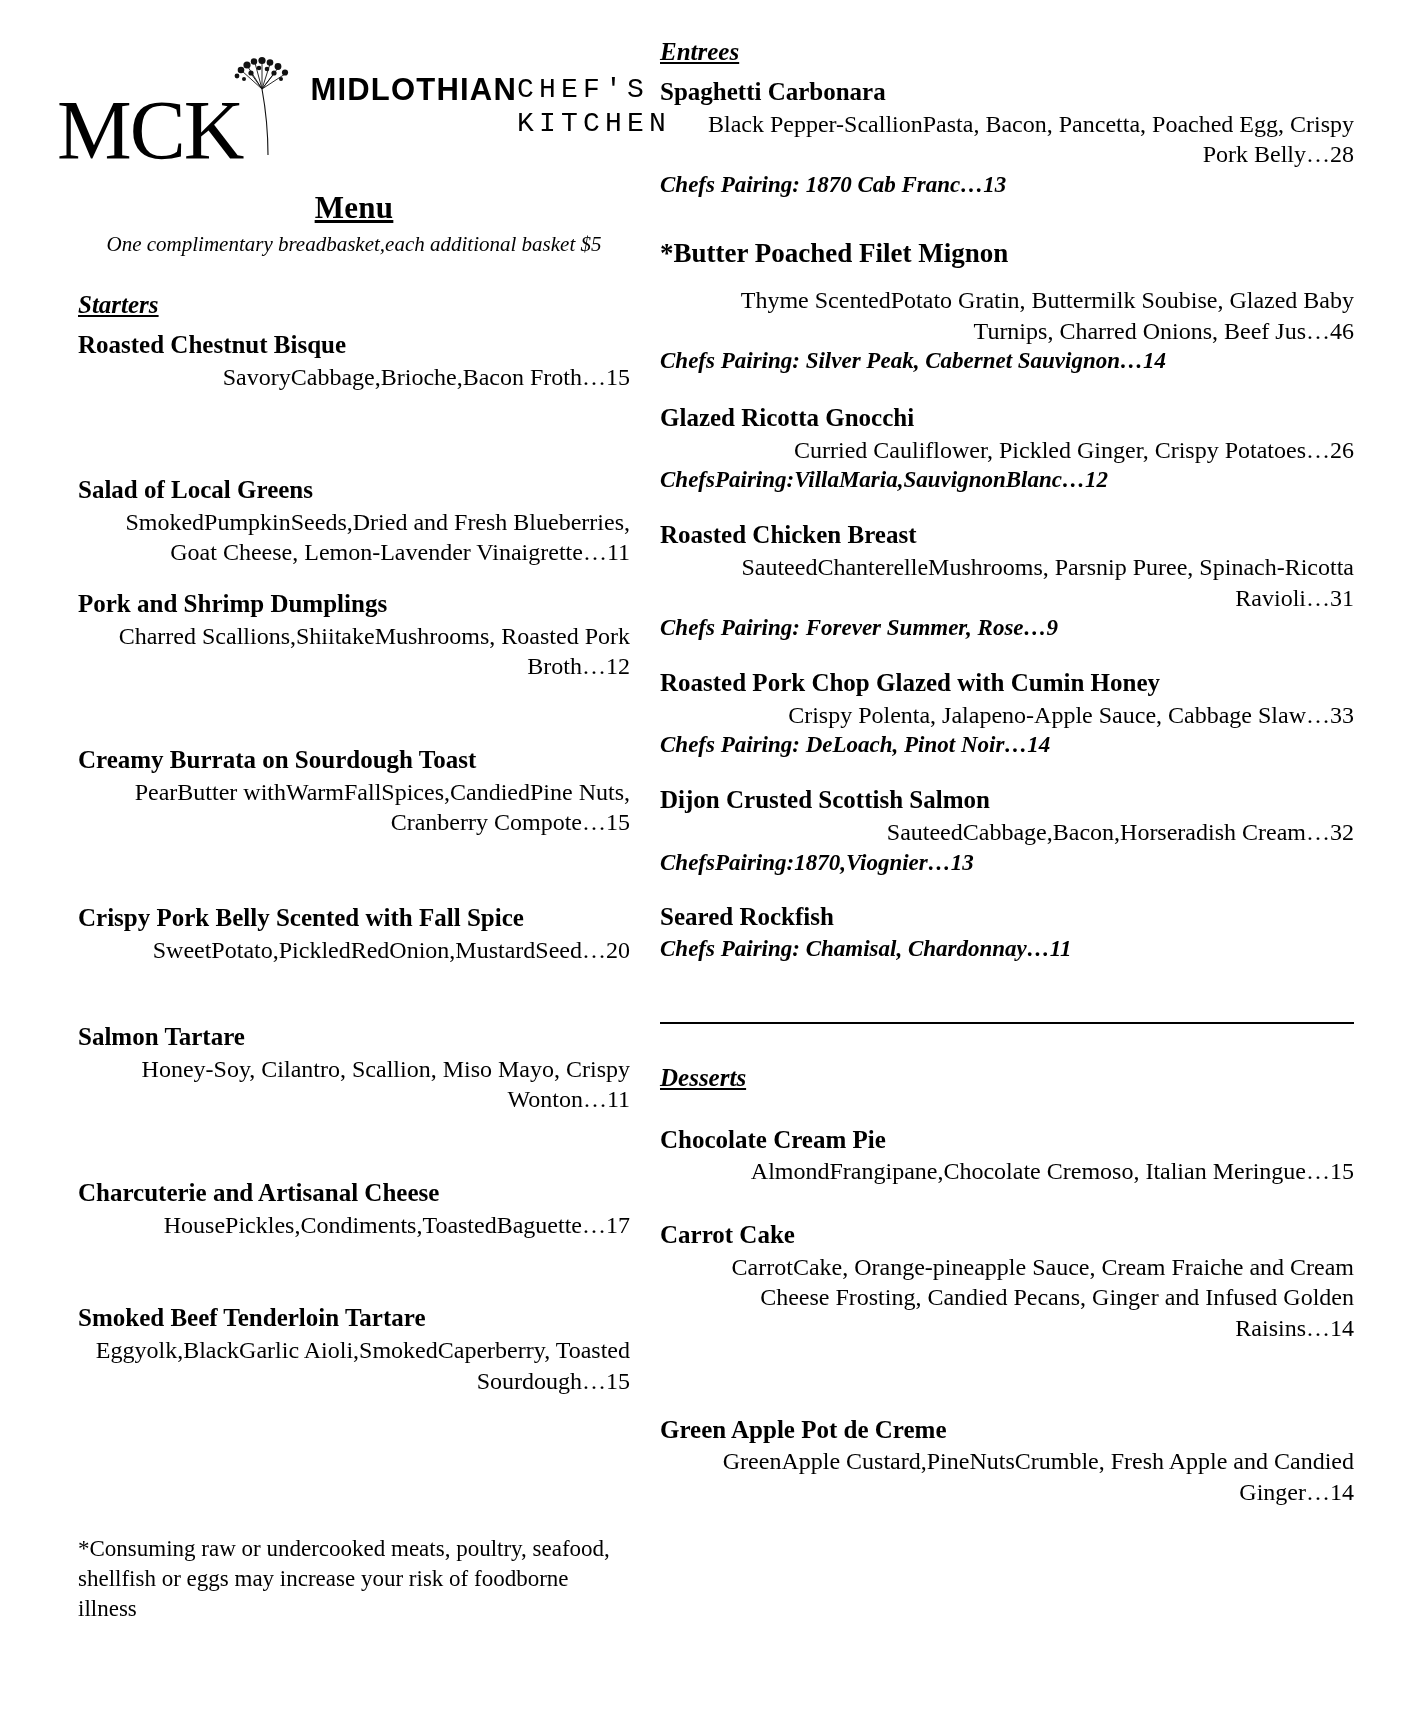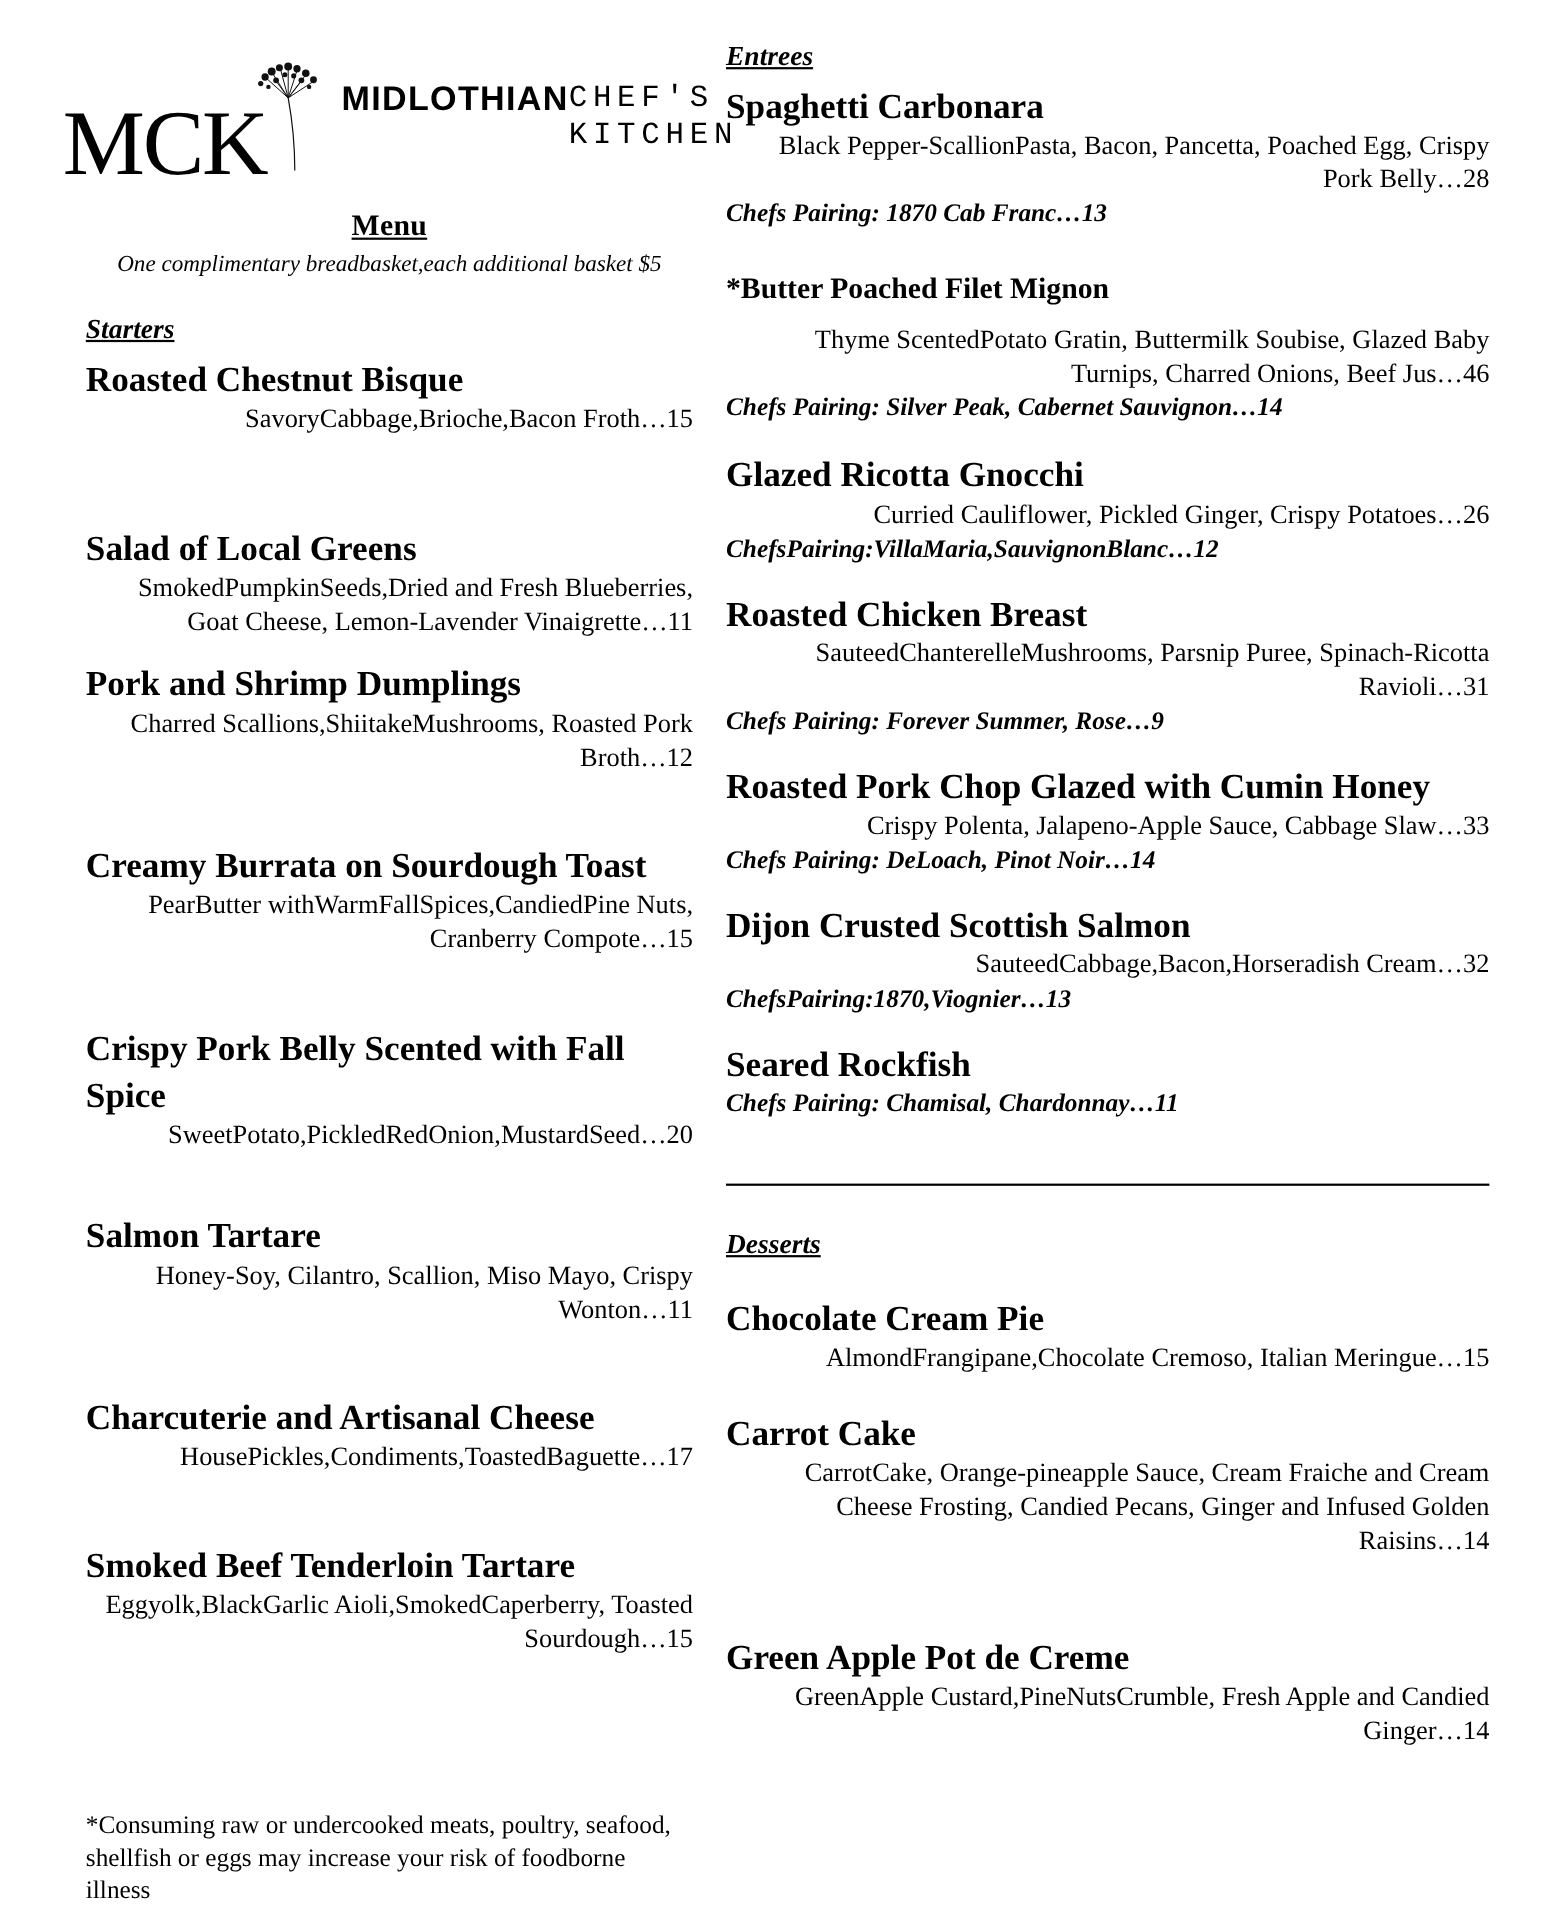--- a/index.html
+++ b/index.html
@@ -78,21 +78,21 @@
     font-family: Liberation Mono, monospace;
     font-weight: 400;
     font-size: 28px;
     letter-spacing: 5.2px;
     line-height: 1.2;
   }
 
   
   .menu-title {
     text-align: center;
-    font-size: 27px;
+    font-size: 31px;
     font-weight: 700;
     text-decoration: underline;
     margin: 28px 0 0 0;
     letter-spacing: 0.3px;
   }
   .menu-subtitle {
     text-align: center;
     font-style: italic;
     font-size: 21px;
     margin: 6px 0 0 0;
@@ -101,21 +101,21 @@
     font-size: 25px;
     font-weight: 700;
     font-style: italic;
     text-decoration: underline;
     margin: 0;
   }
 
   
   .item { margin: 0; }
   .item-title {
-    font-size: 32px;
+    font-size: 25px;
     font-weight: 700;
     line-height: 1.3;
     margin: 0;
   }
   .item-title.big { font-size: 27px; }
   .item-desc {
     font-size: 24px;
     line-height: 1.28;
     margin: 0;
     text-align: right;

